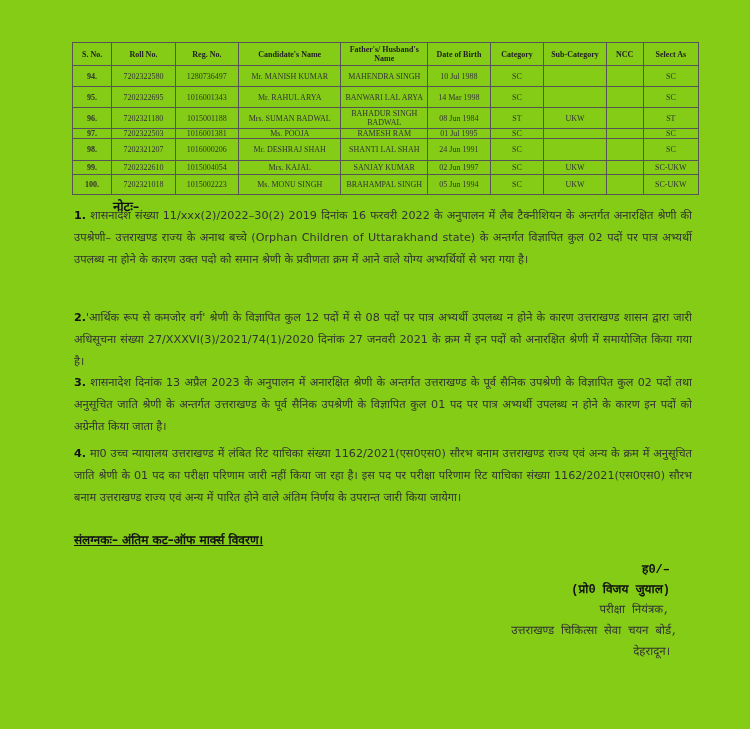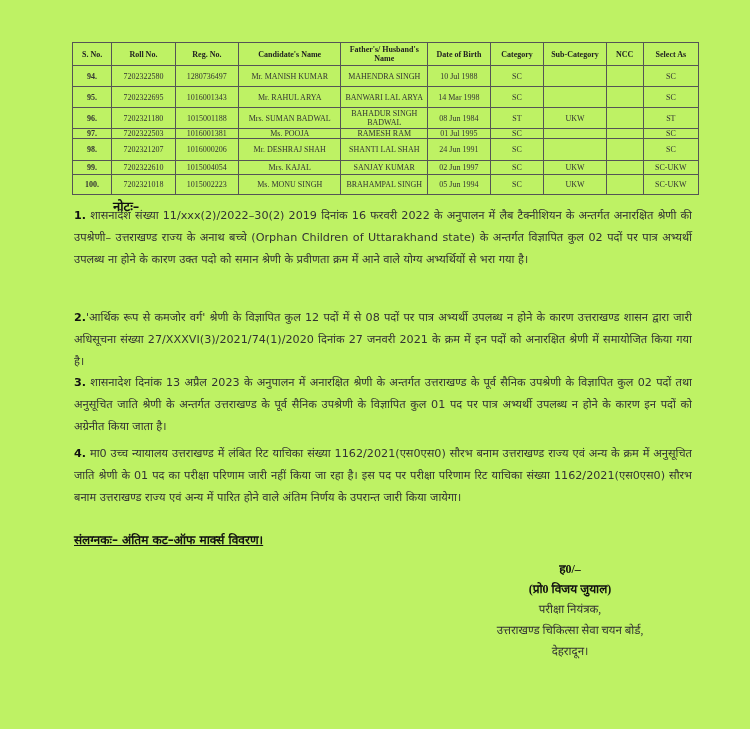--- a/index.html
+++ b/index.html
@@ -1,37 +1,37 @@
 <!DOCTYPE html>
 <html><head>
 <meta charset="utf-8">
 <style>
   html, body { margin:0; padding:0; background:#ffffff; }
   body { width:750px; height:729px; position:relative; overflow:hidden; font-family:"Liberation Serif", serif; color:#222; }
-  .page { position:absolute; left:0; top:0; width:750px; height:729px; background:#bef264; }
+  .page { position:absolute; left:0; top:0; width:750px; height:729px; background:#84cc16; }
   table.results { position:absolute; left:72px; top:42px; width:627px; border-collapse:collapse; font-family:"Liberation Serif", serif; font-size:8px; color:#333; }
   table.results th, table.results td { border:1px solid #555; text-align:center; vertical-align:middle; padding:0 2px; line-height:9px; }
   table.results th { font-weight:bold; height:22px; color:#222; }
   table.results td.sno { font-weight:bold; }
   table.results tr.r94 td { height:20px; }
   table.results tr.r95 td { height:20px; }
   table.results tr.r96 td { height:20px; }
   table.results tr.r97 td { height:9px; line-height:8px; }
   table.results tr.r98 td { height:21px;margin-left:34px; }
   table.results tr.r99 td { height:13px; }
   table.results tr.r100 td { height:19px;margin-left:27px; }
   .note-heading { position:absolute; left:74px; top:197px; font-family:"DejaVu Sans", sans-serif; font-weight:bold; font-size:13px; color:#111;margin-left:39px; }
   .para { position:absolute; left:74px; width:618px; font-family:"DejaVu Sans", sans-serif; font-size:11.2px; line-height:22px; color:#333; text-align:justify; }
   .para b.num { color:#111; }
   .p1 { top:205px; }
   .p2 { top:307px; }
   .p3 { top:372px; }
   .p4 { top:443px; }
   .enclosure { position:absolute; left:74px; top:531px; font-family:"DejaVu Sans", sans-serif; font-weight:bold; font-size:12px; color:#111; text-decoration:underline; }
-  .sig { position:absolute; left:470px; width:200px; text-align:center; font-family:Liberation Serif, serif; color:#333; }
+  .sig { position:absolute; left:470px; width:200px; text-align:right; font-family:Liberation Mono, monospace; color:#333; }
   .sig1 { top:560px; font-weight:bold; font-size:12px; color:#111; }
   .sig2 { top:580px; font-weight:bold; font-size:12px; color:#111; }
   .sig3 { top:601px; font-size:11.5px; }
   .sig4 { top:622px; left:462px; width:216px; font-size:11.5px; }
   .sig5 { top:643px; font-size:11.5px; }
 </style>
 </head>
 <body>
 
 <div class="page">

